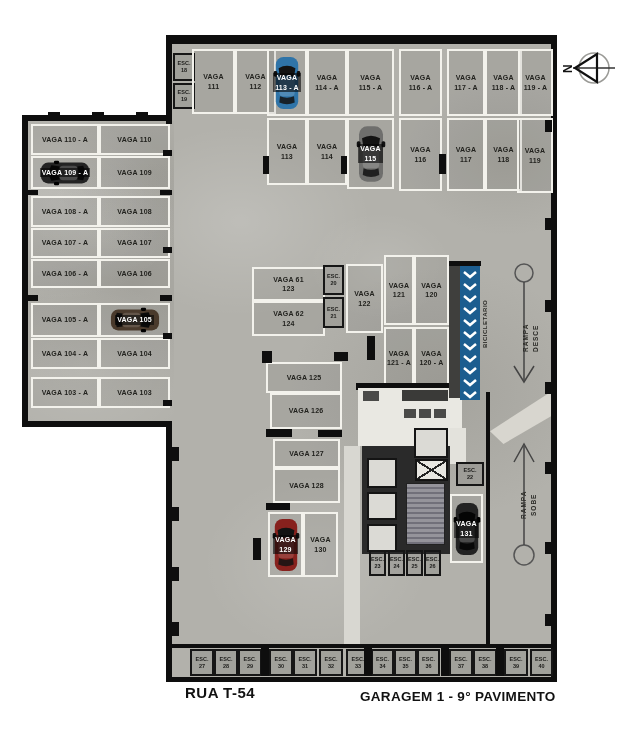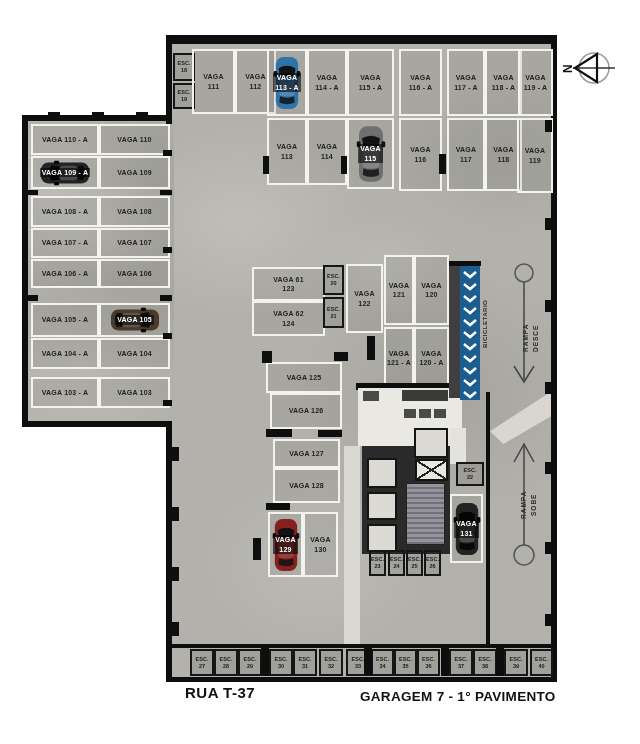--- a/index.html
+++ b/index.html
@@ -473,16 +473,16 @@
   <div class="pillar" style="left:441px;top:648px;width:8px;height:28px;"></div>
   <div class="pillar" style="left:496px;top:648px;width:8px;height:28px;"></div>
 
   <svg style="position:absolute;left:563px;top:40px;" width="56" height="58">
     <circle cx="31" cy="28" r="15" fill="none" stroke="#9a9a96" stroke-width="1.5"></circle>
     <line x1="10" y1="28" x2="52" y2="28" stroke="#333" stroke-width="1.5"></line>
     <path d="M12 28 L34 14 L34 42 Z" fill="none" stroke="#111" stroke-width="2.2"></path>
     <text x="0" y="0" transform="translate(9,33) rotate(-90)" font-size="12" font-weight="bold" fill="#111" font-family="Liberation Sans, sans-serif">N</text>
   </svg>
 
-  <div class="titletext" style="left:185px;top:684px;font-size:15px;letter-spacing:.5px;">RUA T-37</div>
-  <div class="titletext" style="left:360px;top:689px;font-size:13.5px;letter-spacing:.3px;">GARAGEM 7 - 1° PAVIMENTO</div>
+  <div class="titletext" style="left:185px;top:684px;font-size:15px;letter-spacing:.5px;">RUA T-54</div>
+  <div class="titletext" style="left:360px;top:689px;font-size:13.5px;letter-spacing:.3px;">GARAGEM 1 - 9° PAVIMENTO</div>
 
 </div>
 
 </body></html>

